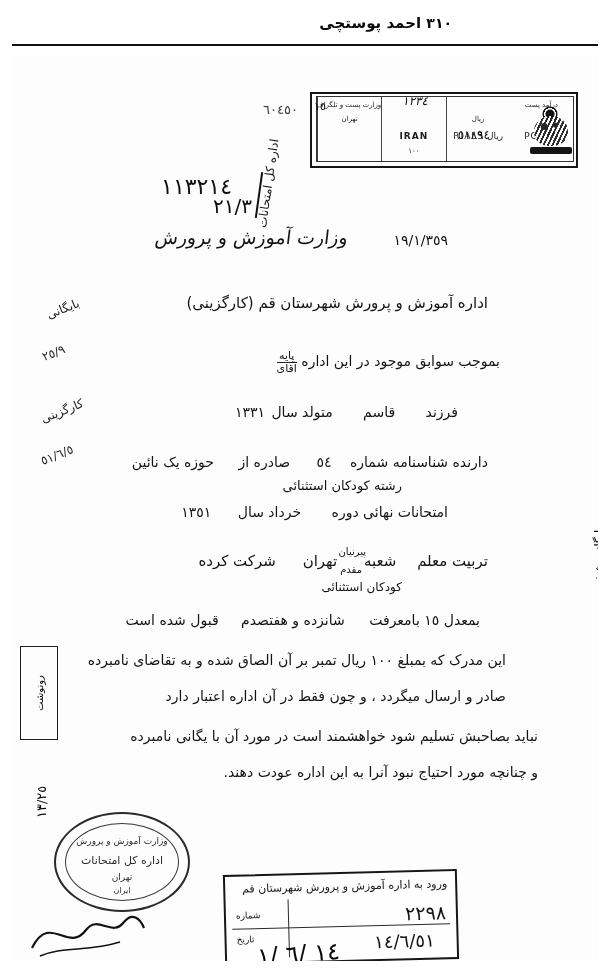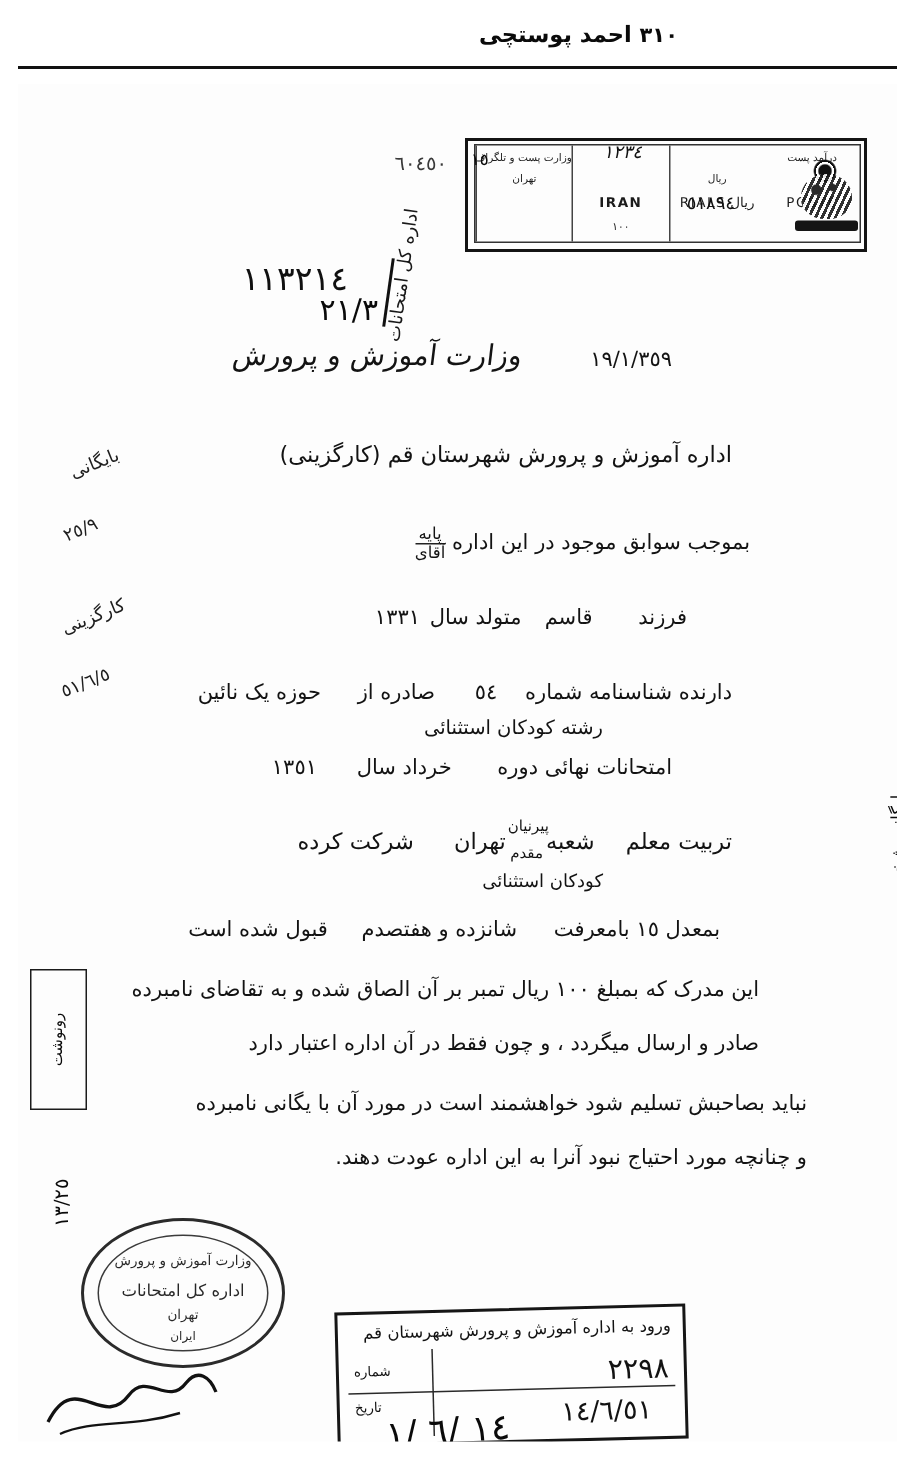--- a/index.html
+++ b/index.html
@@ -439,21 +439,21 @@
     <span>بموجب سوابق موجود در این اداره</span>
     <span class="stacked">
       <span class="top">پایه</span>
       <span class="bot">آقای</span>
     </span>
   </div>
 
   <div class="hw" style="top:348px; right:140px; font-size:14px;">
     <span>فرزند</span>
     <span style="margin-right:26px;">قاسم</span>
-    <span style="margin-right:11px;">متولد سال</span>
+    <span style="margin-right:26px;">متولد سال</span>
     <span style="margin-right:2px;">١٣٣١</span>
   </div>
 
   <div class="hw" style="top:398px; right:110px; font-size:14px;">
     <span>دارنده شناسنامه شماره</span>
     <span style="margin-right:14px;">٥٤</span>
     <span style="margin-right:22px;">صادره از</span>
     <span style="margin-right:20px;">حوزه یک نائین</span>
   </div>
 

